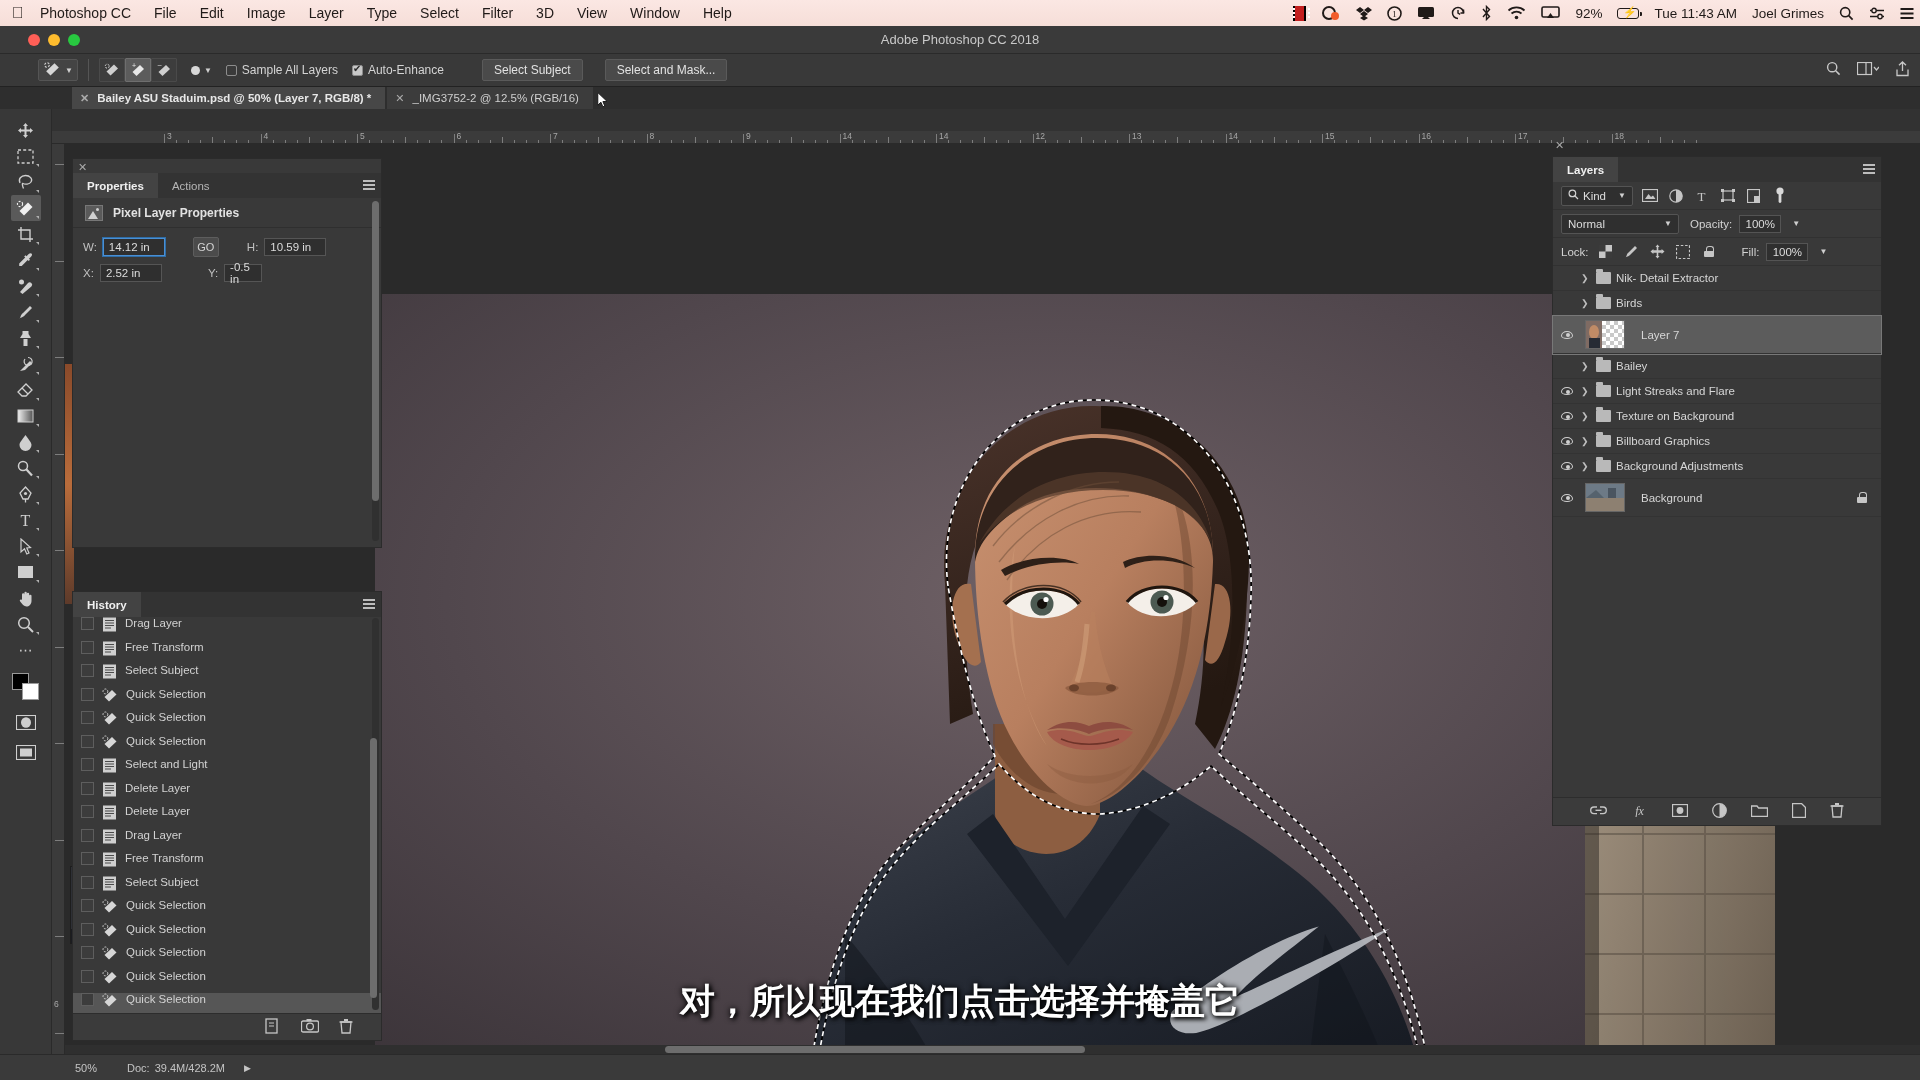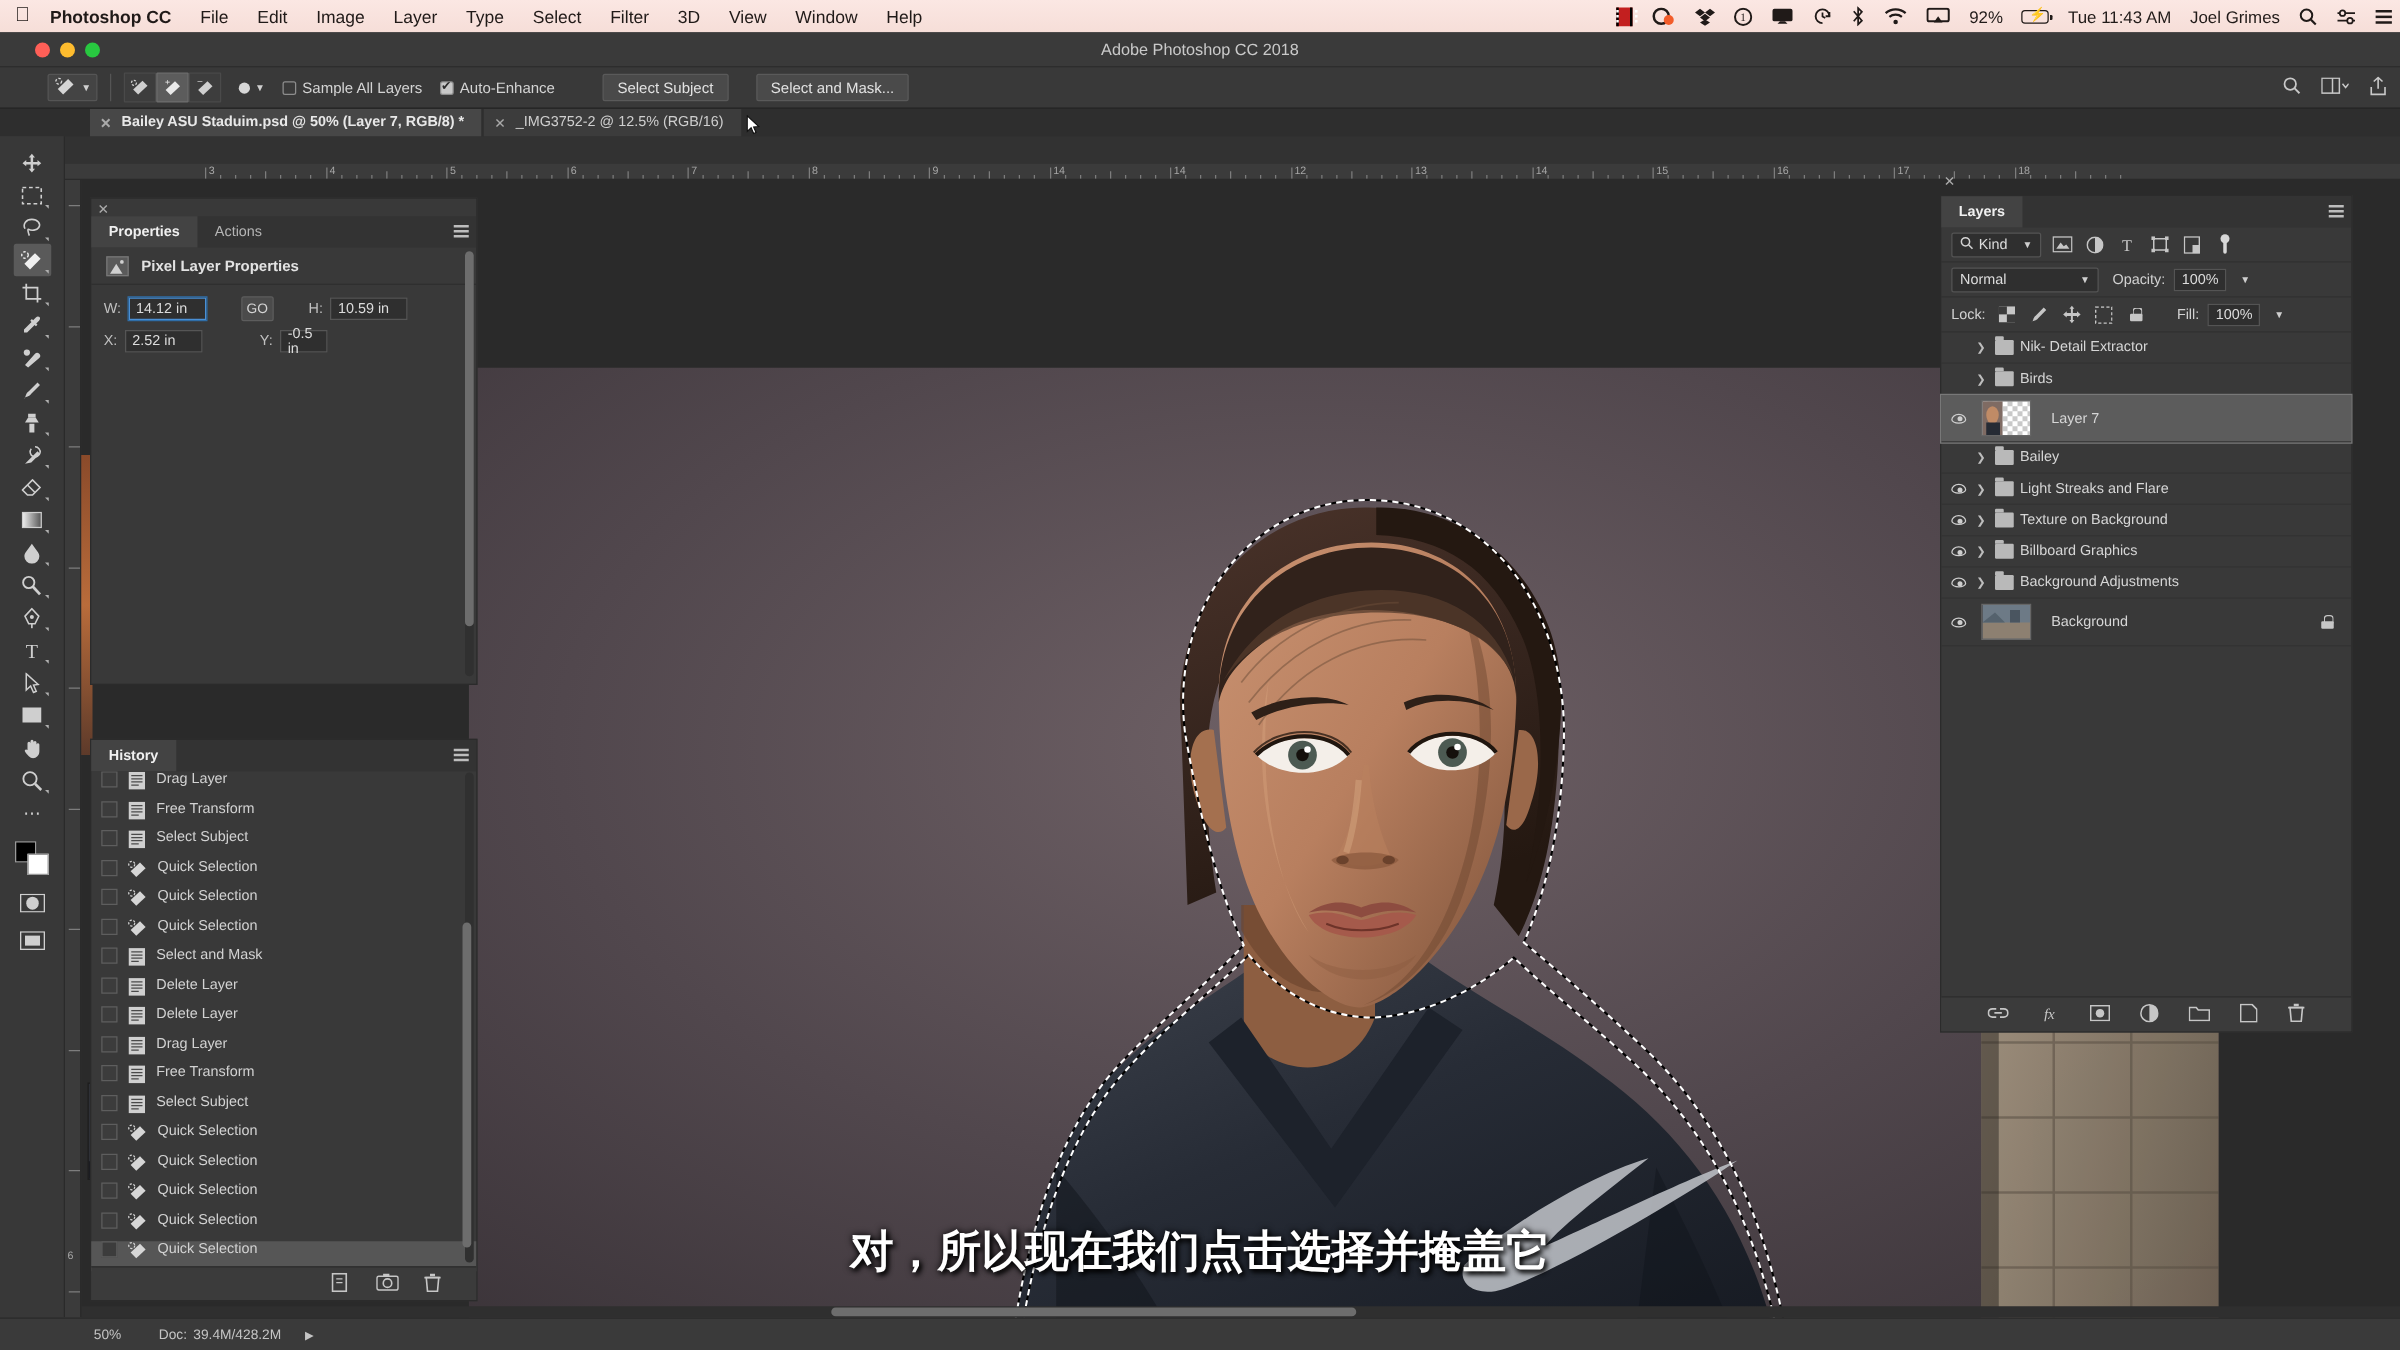--- a/index.html
+++ b/index.html
@@ -10,21 +10,21 @@
     -webkit-font-smoothing:antialiased;
   }
   
   #macbar {
     position:absolute; top:0; left:0; width:1920px; height:26px;
     background:linear-gradient(#fbe7e3,#f6ded8);
     color:#201a18; display:flex; align-items:center; font-size:14px;
   }
   #macbar .apple { margin:0 16px 0 12px; font-size:16px; line-height:1; }
   #macbar .mi { margin-right:23px; white-space:nowrap; }
-  #macbar .mi.app { font-weight:bold; }
+  #macbar .mi.app { font-weight:normal; }
   #macbar .right { position:absolute; right:6px; top:0; height:26px; display:flex; align-items:center; gap:15px; }
   #macbar .right .si { font-size:14px; line-height:1; display:flex; align-items:center; }
   #macbar .right .txt { font-size:13.5px; white-space:nowrap; }
   .filmicon { width:13px; height:15px; background:#c31f1f; position:relative; border-left:2px solid #000;border-right:2px solid #000;}
   .filmicon:before{content:"";position:absolute;left:-2px;top:2px;width:2px;height:2px;background:#fff;box-shadow:0 4px #fff,0 8px #fff,15px 0 #fff,15px 4px #fff,15px 8px #fff;}
   .battshell{width:22px;height:11px;border:1.5px solid #201a18;border-radius:3px;position:relative;}
   .battshell:after{content:"";position:absolute;right:-4px;top:3px;width:2px;height:4px;background:#201a18;border-radius:0 1px 1px 0;}
   .battshell .bolt{position:absolute;left:5px;top:-2px;font-size:11px;}
   
   #pswin { position:absolute; top:26px; left:0; width:1920px; height:1054px; background:#323232; }
@@ -908,21 +908,21 @@
           <span class="hcheck"></span>
           <span><svg width="15" height="15" viewBox="0 0 15 15">
               <rect x="1" y="0.5" width="13" height="14" fill="#cfcfcf"></rect>
               <g stroke="#4a4a4a" stroke-width="1">
                 <line x1="3" y1="3.5" x2="12" y2="3.5"></line>
                 <line x1="3" y1="6" x2="12" y2="6"></line>
                 <line x1="3" y1="8.5" x2="12" y2="8.5"></line>
                 <line x1="3" y1="11" x2="9" y2="11"></line>
               </g>
             </svg></span>
-          <span>Select and Mask</span>
+          <span>Select and Light</span>
         </div>
         <div class="hrow">
           <span class="hcheck"></span>
           <span><svg width="15" height="15" viewBox="0 0 15 15">
               <rect x="1" y="0.5" width="13" height="14" fill="#cfcfcf"></rect>
               <g stroke="#4a4a4a" stroke-width="1">
                 <line x1="3" y1="3.5" x2="12" y2="3.5"></line>
                 <line x1="3" y1="6" x2="12" y2="6"></line>
                 <line x1="3" y1="8.5" x2="12" y2="8.5"></line>
                 <line x1="3" y1="11" x2="9" y2="11"></line>

